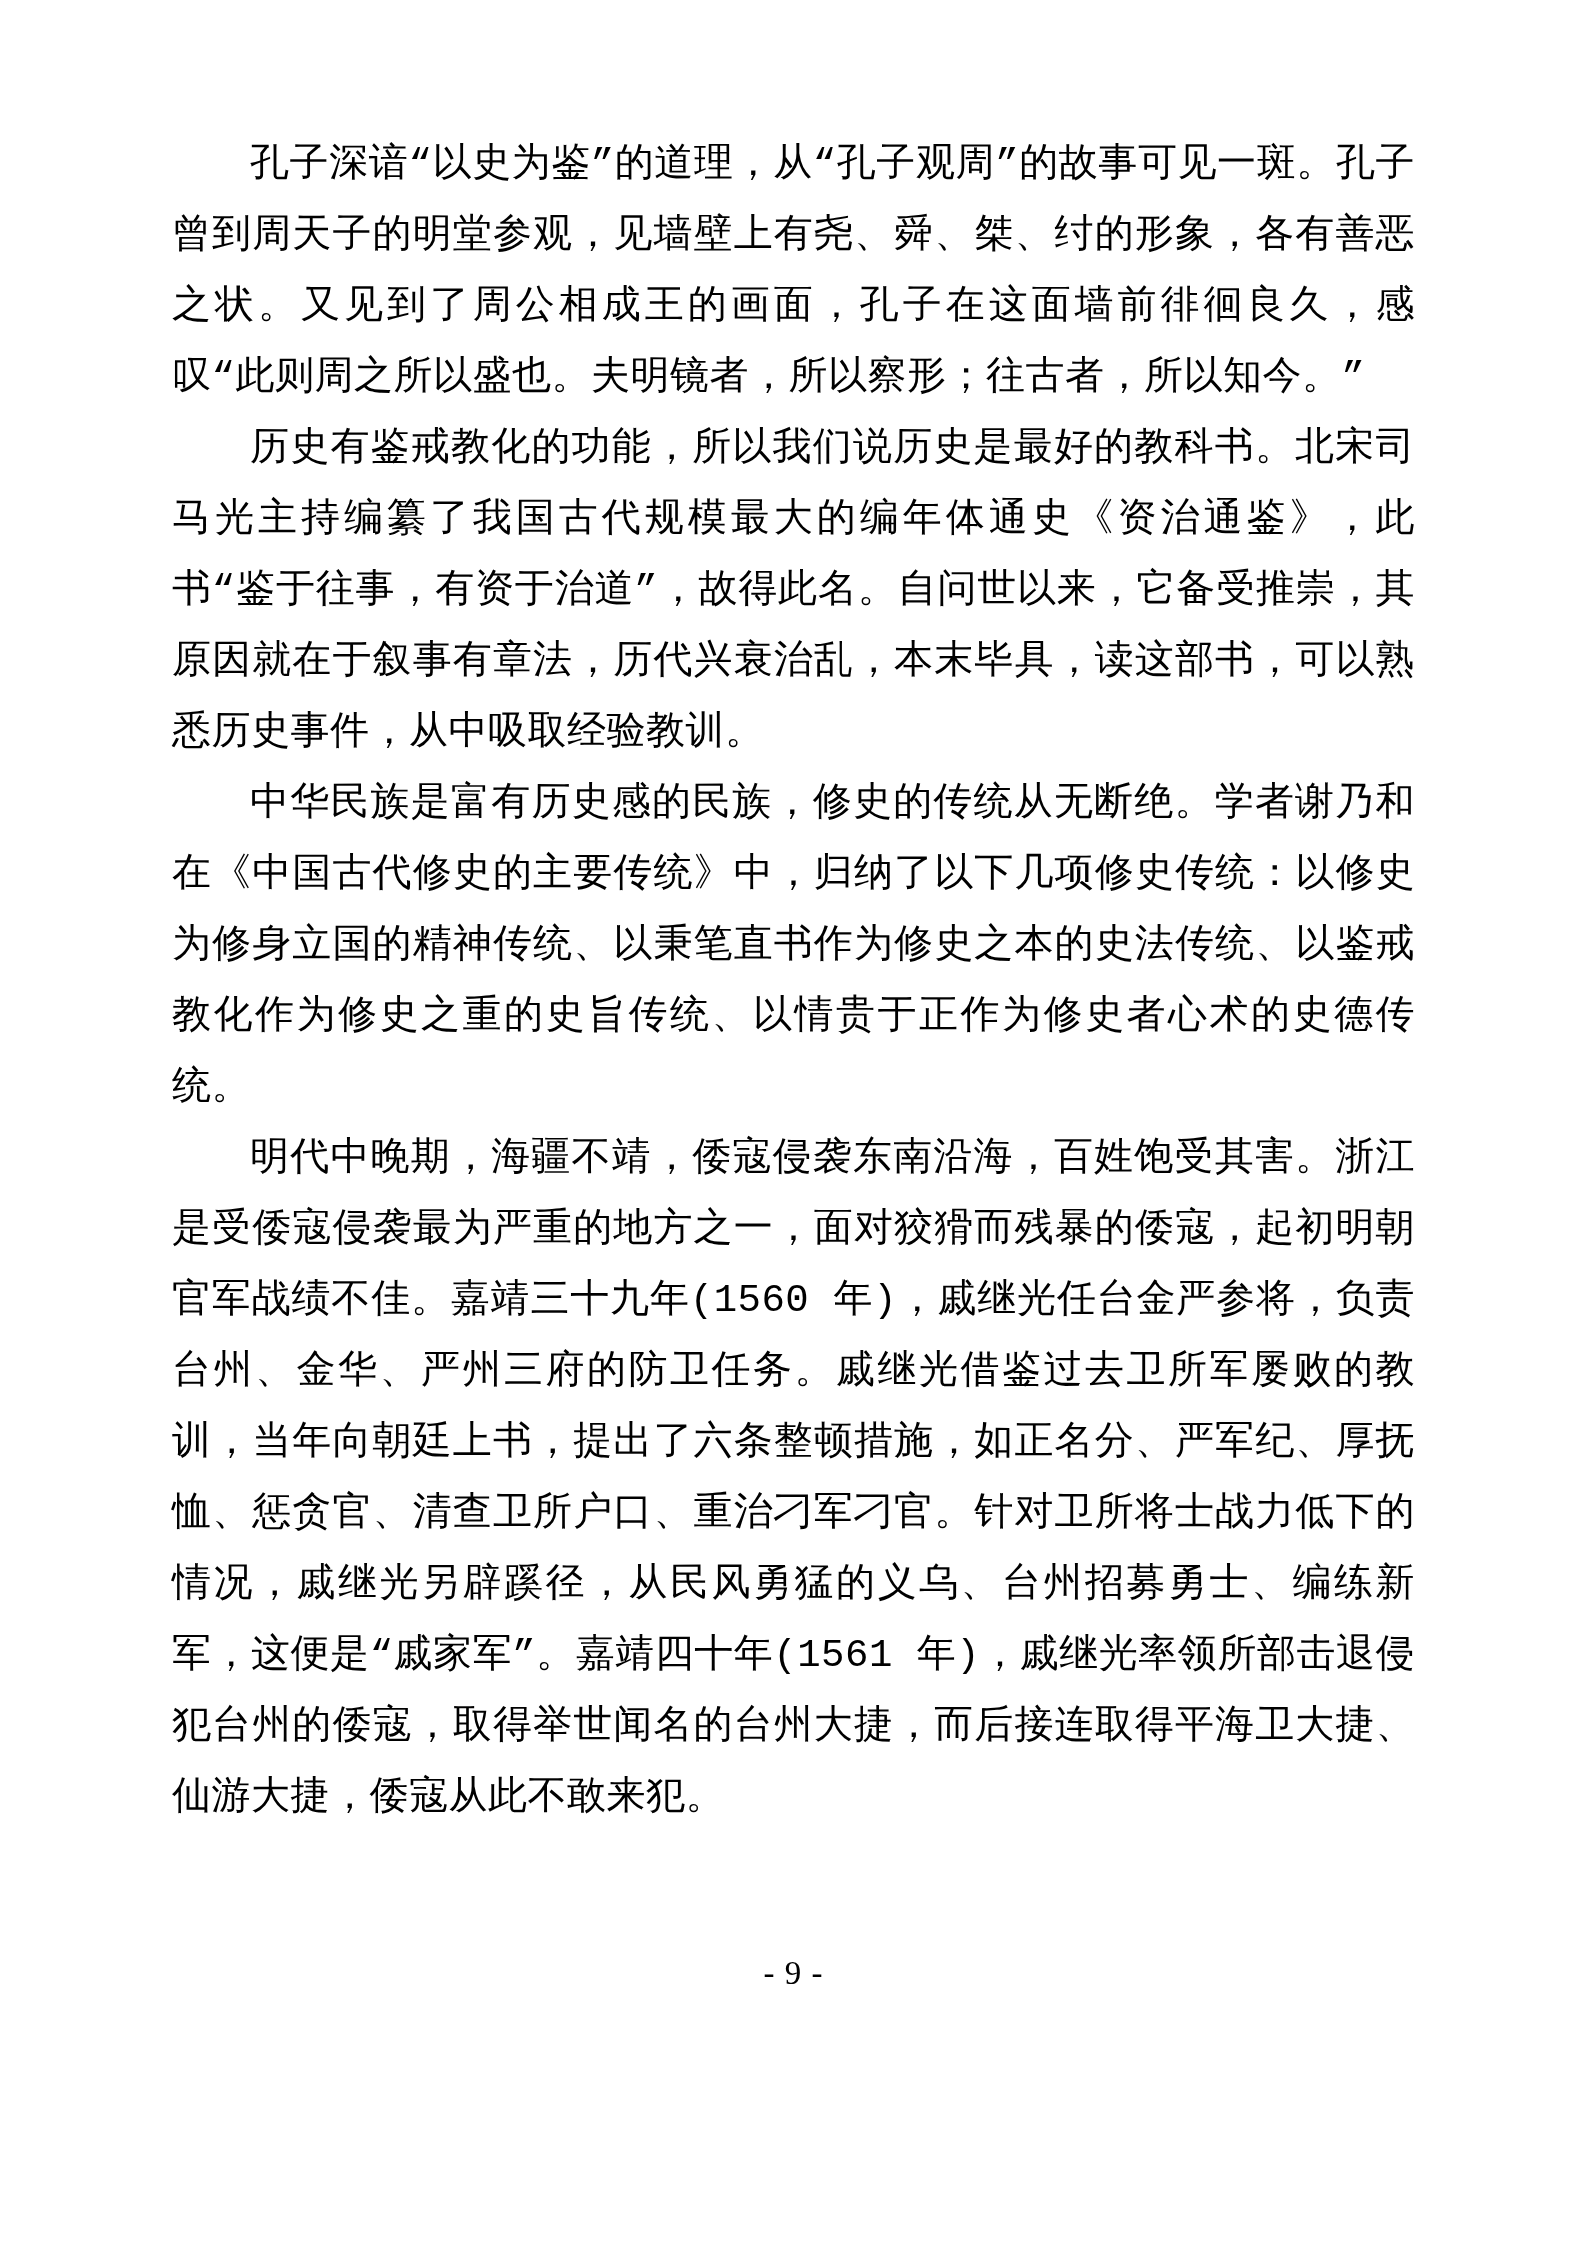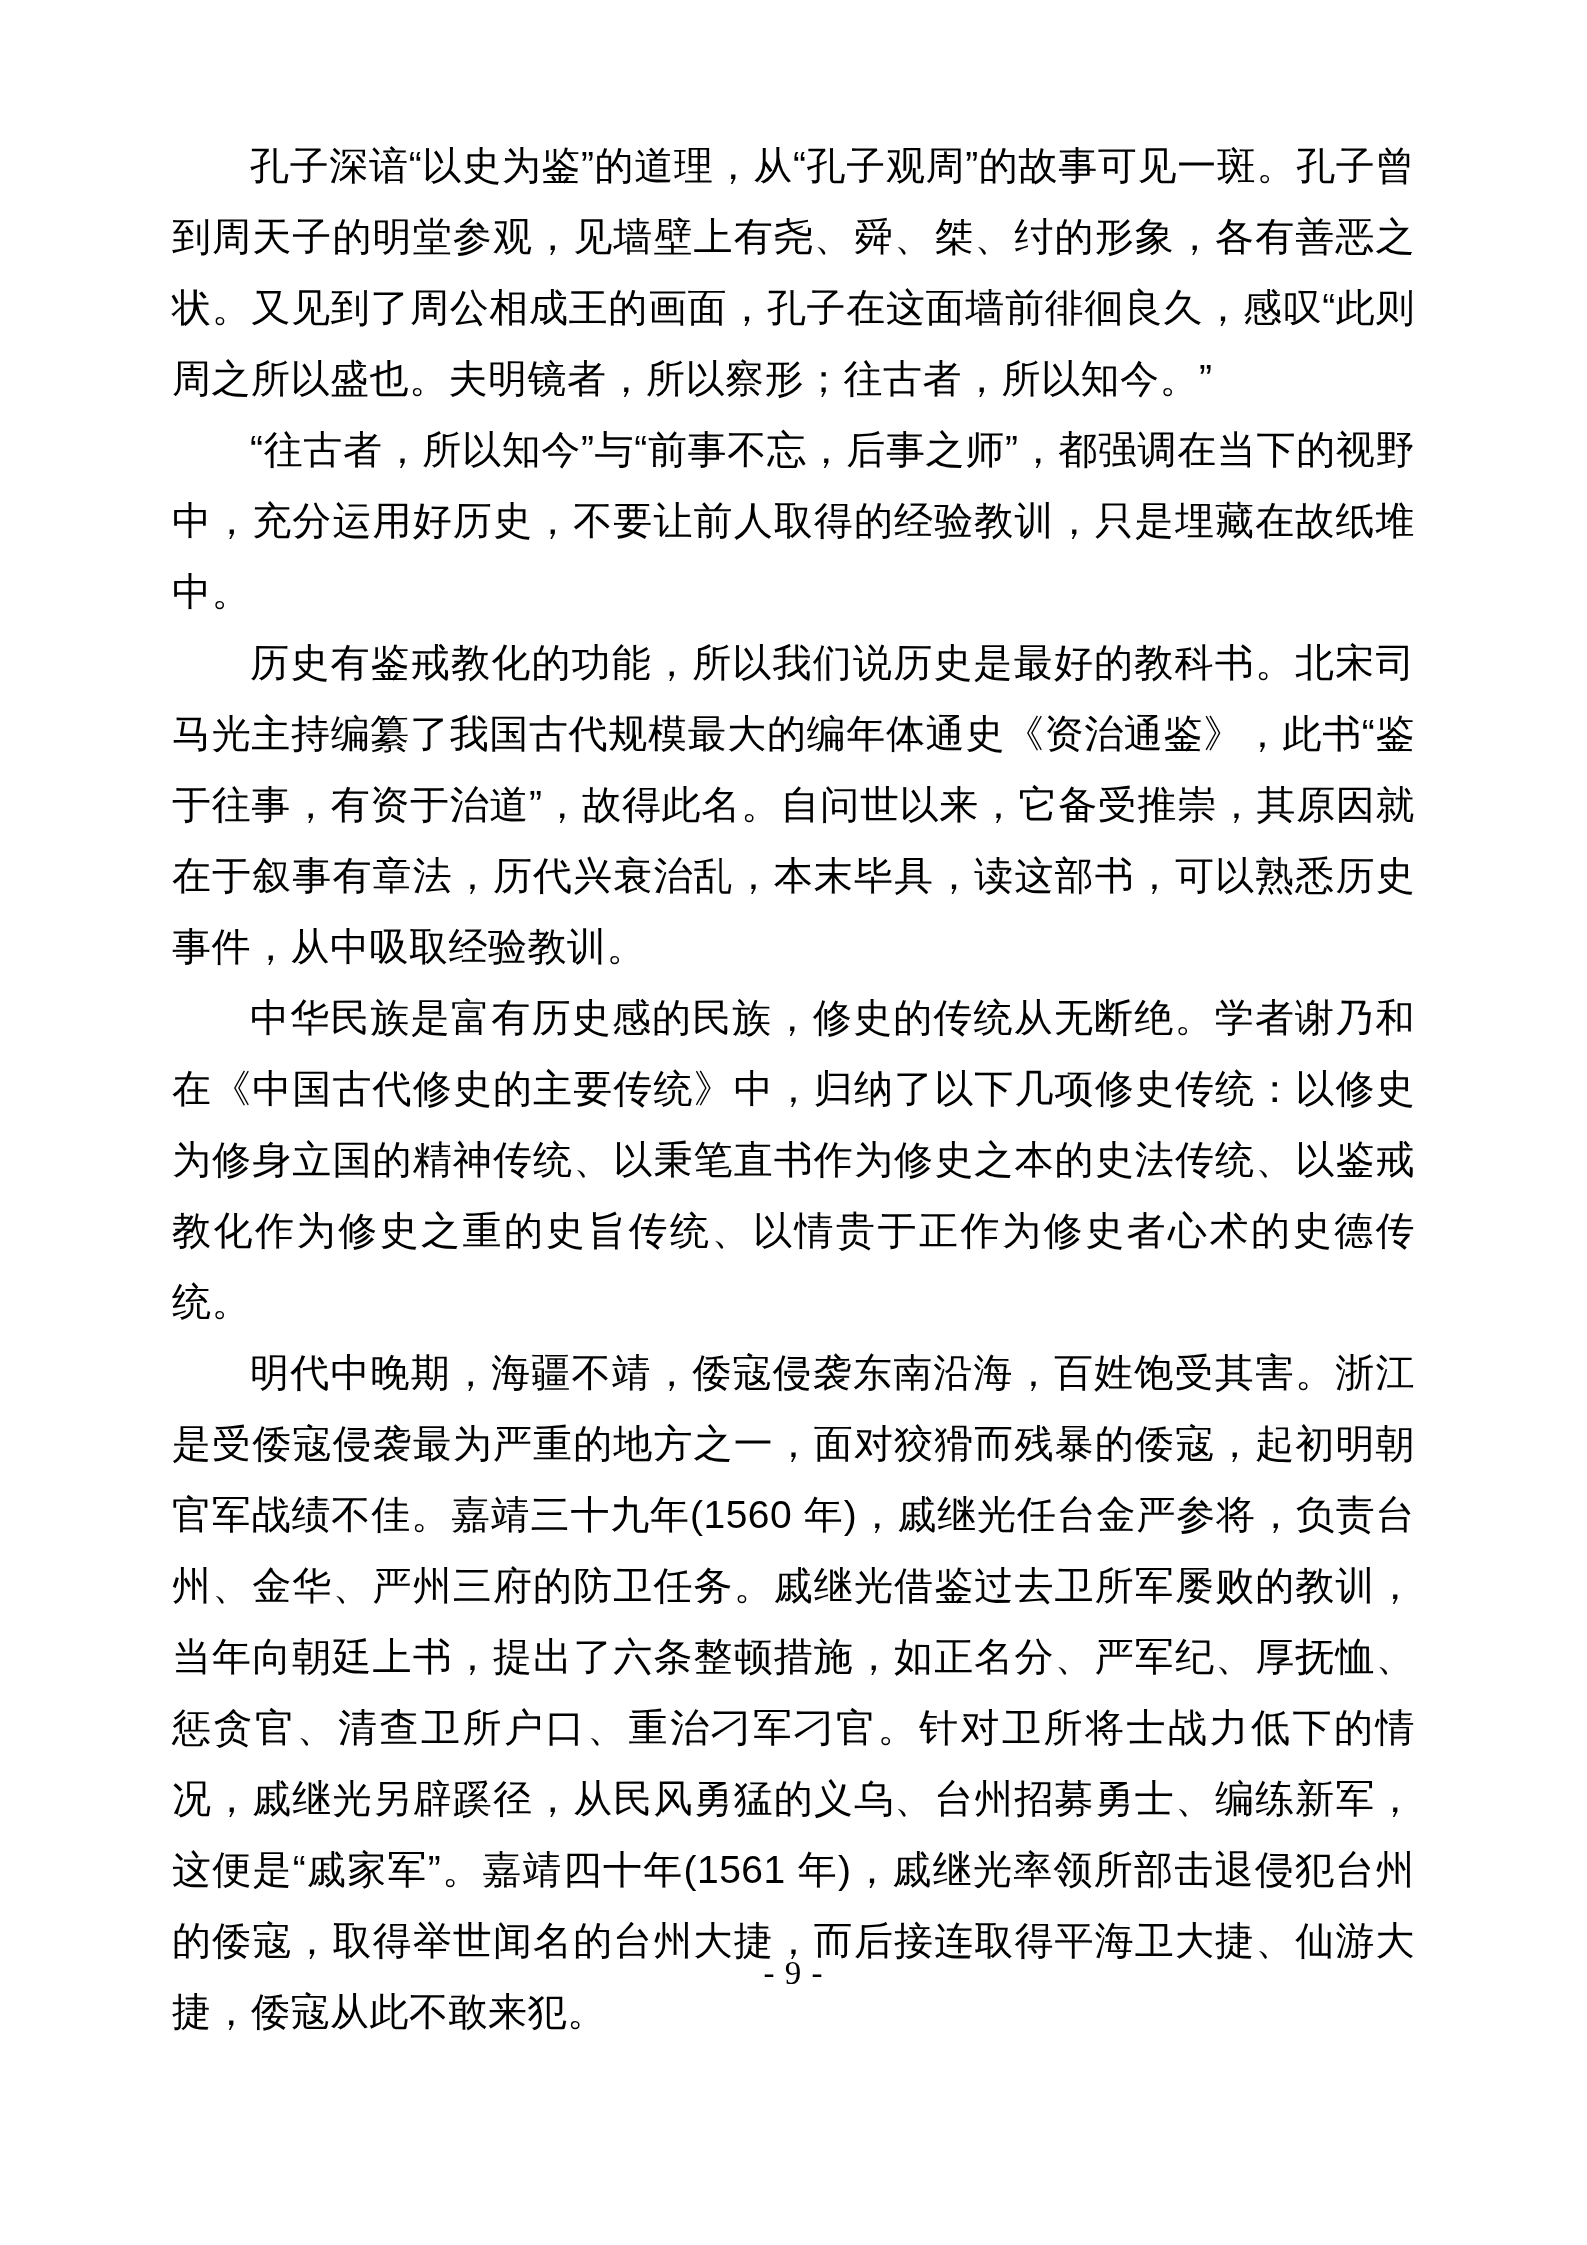--- a/index.html
+++ b/index.html
@@ -26,39 +26,38 @@
     width: 1243px;
   }
   .para {
     font-size: 39px;
     line-height: 71px;
     text-align: justify;
     text-justify: inter-ideograph;
     text-indent: 78px;
     margin: 0 0 0 0;
     letter-spacing: 0.5px;
-    font-family: Liberation Sans, sans-serif;
+    font-family: Liberation Mono, monospace;
   }
   .page-number {
     position: absolute;
     left: 0;
     right: 0;
     top: 1955px;
     text-align: center;
     font-size: 33px;
     font-family: "Liberation Serif", "DejaVu Serif", serif;
     color: #000000;
     letter-spacing: 1px;
   }
 </style>
 </head>
 <body>
 
 <div class="page">
   <div class="content">
     <p class="para">孔子深谙“以史为鉴”的道理，从“孔子观周”的故事可见一斑。孔子曾到周天子的明堂参观，见墙壁上有尧、舜、桀、纣的形象，各有善恶之状。又见到了周公相成王的画面，孔子在这面墙前徘徊良久，感叹“此则周之所以盛也。夫明镜者，所以察形；往古者，所以知今。”</p>
-    <p class="para">“往古者，所以知今”与“前事不忘，后事之师”，都强调在当下的视野中，充分运用好历史，不要让前人取得的经验教训，只是埋藏在故纸堆中。</p>
     <p class="para">历史有鉴戒教化的功能，所以我们说历史是最好的教科书。北宋司马光主持编纂了我国古代规模最大的编年体通史《资治通鉴》，此书“鉴于往事，有资于治道”，故得此名。自问世以来，它备受推崇，其原因就在于叙事有章法，历代兴衰治乱，本末毕具，读这部书，可以熟悉历史事件，从中吸取经验教训。</p>
     <p class="para">中华民族是富有历史感的民族，修史的传统从无断绝。学者谢乃和在《中国古代修史的主要传统》中，归纳了以下几项修史传统：以修史为修身立国的精神传统、以秉笔直书作为修史之本的史法传统、以鉴戒教化作为修史之重的史旨传统、以情贵于正作为修史者心术的史德传统。</p>
     <p class="para">明代中晚期，海疆不靖，倭寇侵袭东南沿海，百姓饱受其害。浙江是受倭寇侵袭最为严重的地方之一，面对狡猾而残暴的倭寇，起初明朝官军战绩不佳。嘉靖三十九年(1560 年)，戚继光任台金严参将，负责台州、金华、严州三府的防卫任务。戚继光借鉴过去卫所军屡败的教训，当年向朝廷上书，提出了六条整顿措施，如正名分、严军纪、厚抚恤、惩贪官、清查卫所户口、重治刁军刁官。针对卫所将士战力低下的情况，戚继光另辟蹊径，从民风勇猛的义乌、台州招募勇士、编练新军，这便是“戚家军”。嘉靖四十年(1561 年)，戚继光率领所部击退侵犯台州的倭寇，取得举世闻名的台州大捷，而后接连取得平海卫大捷、仙游大捷，倭寇从此不敢来犯。</p>
   </div>
   <div class="page-number">- 9 -</div>
 </div>
 
 </body></html>

